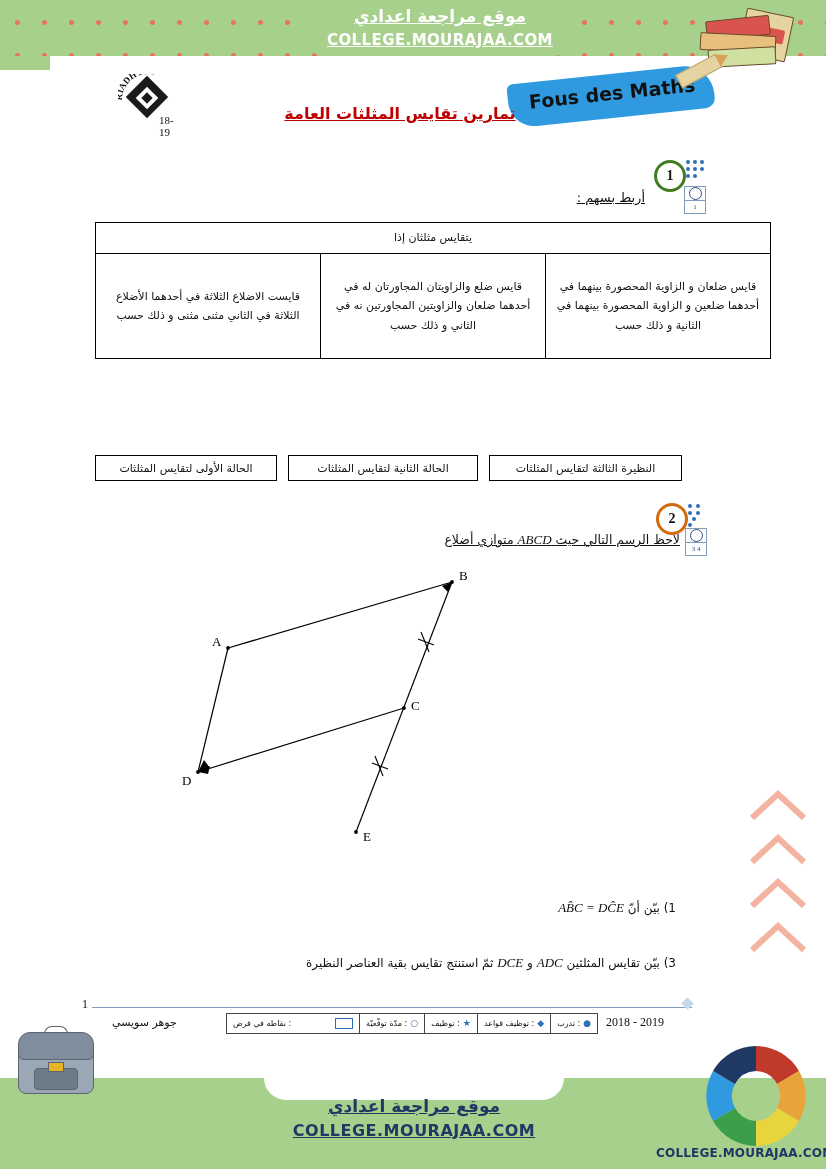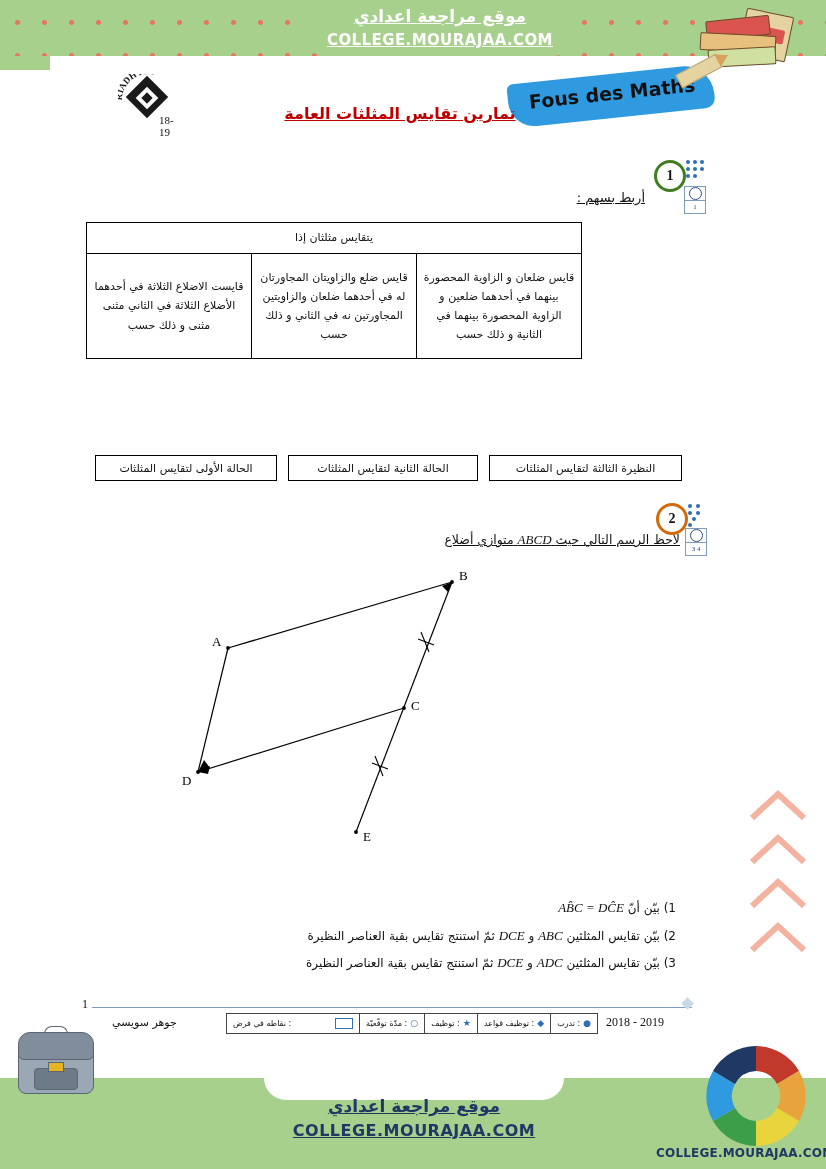--- a/index.html
+++ b/index.html
@@ -110,21 +110,21 @@
   .circ{display:inline-block;width:11px;height:11px;border:1px solid #2f4f7f;border-radius:50%;}
 
   .prompt{
     position:absolute;direction:rtl;text-align:right;
     font-size:13px;color:#111;font-family:"DejaVu Sans", sans-serif;text-decoration:underline;
   }
   #prompt1{left:420px;top:190px;width:225px;}
   #prompt2{left:300px;top:532px;width:380px;font-size:12.5px;}
 
   
-  .tbl{position:absolute;left:86px;top:222px;width:496px;
+  .tbl{position:absolute;left:95px;top:222px;width:676px;
     border-collapse:collapse;direction:rtl;}
   .tbl td{border:1px solid #000;padding:4px 6px;text-align:center;
     font-size:11px;line-height:1.75;color:#111;
     font-family:"DejaVu Sans", sans-serif;vertical-align:middle;}
   .tbl .hdr{height:22px;font-size:11px;}
   .tbl .cell{height:96px;width:33.33%;}
 
   
   .ansbox{
     position:absolute;top:455px;height:24px;border:1px solid #000;
@@ -330,28 +330,20 @@
       <text class="pt-label" x="22" y="225">D</text>
       <text class="pt-label" x="203" y="281">E</text>
     </svg>
   </div>
 
   <div class="q" id="q1">
     <span>1)</span>
     <span>بيّن أنّ</span>
     <span class="math">AB̂C = DĈE</span>
   </div>
-  <div class="q" id="q2">
-    <span>2)</span>
-    <span>بيّن تقايس المثلثين</span>
-    <span class="math">ABC</span>
-    <span>و</span>
-    <span class="math">DCE</span>
-    <span>ثمّ استنتج تقايس بقية العناصر النظيرة</span>
-  </div>
   <div class="q" id="q3">
     <span>3)</span>
     <span>بيّن تقايس المثلثين</span>
     <span class="math">ADC</span>
     <span>و</span>
     <span class="math">DCE</span>
     <span>ثمّ استنتج تقايس بقية العناصر النظيرة</span>
   </div>
 
   <div class="page-num">1</div>

